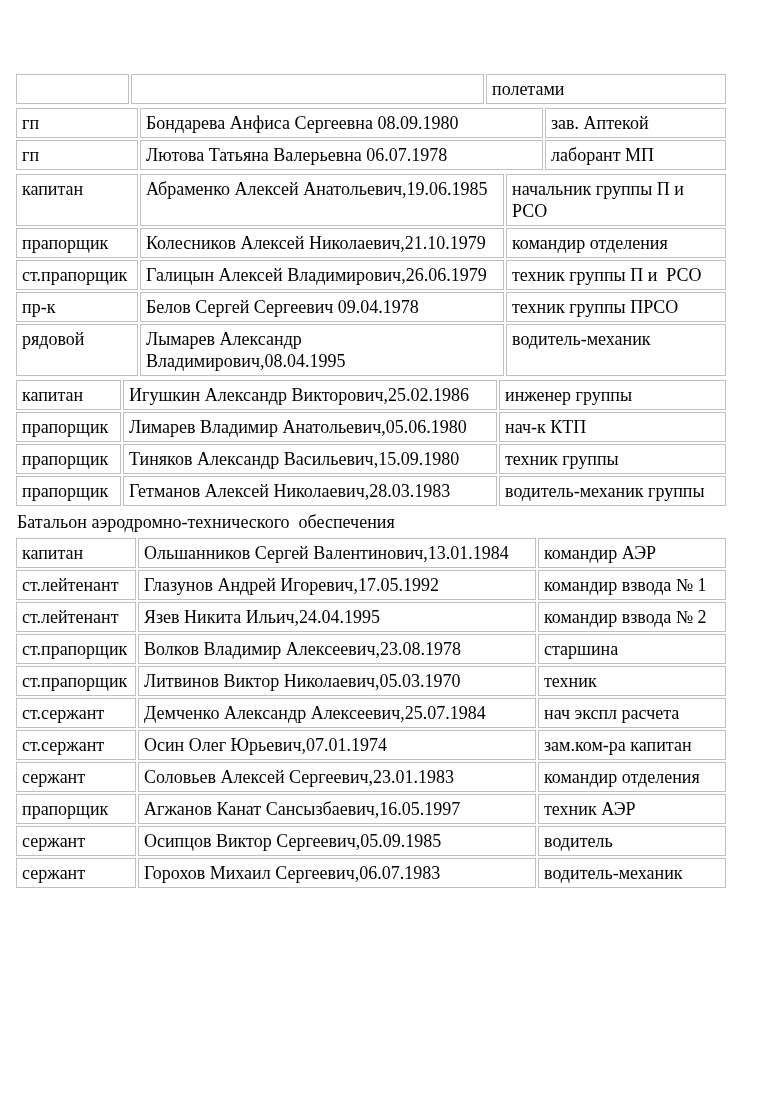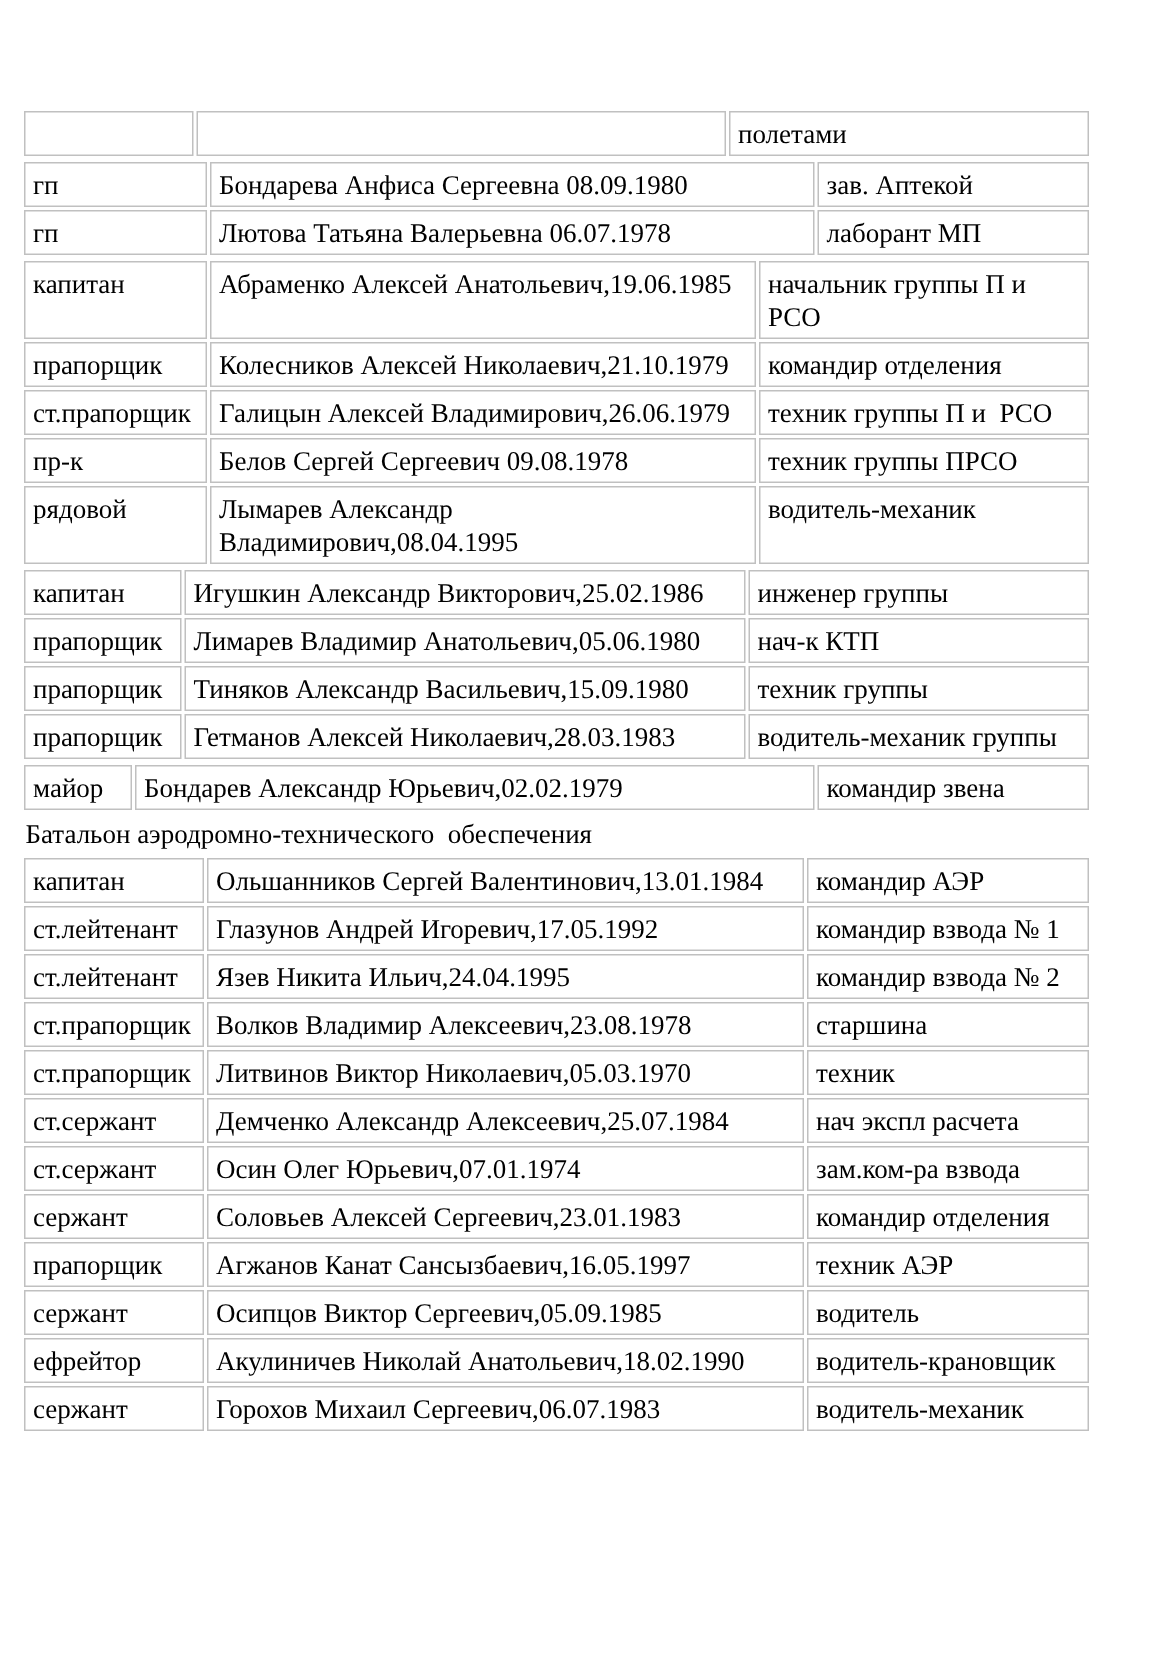--- a/index.html
+++ b/index.html
@@ -106,21 +106,21 @@
           <td>Колесников Алексей Николаевич,21.10.1979</td>
           <td>командир отделения</td>
         </tr>
         <tr>
           <td>ст.прапорщик</td>
           <td>Галицын Алексей Владимирович,26.06.1979</td>
           <td>техник группы П и  РСО</td>
         </tr>
         <tr>
           <td>пр-к</td>
-          <td>Белов Сергей Сергеевич 09.08.1978</td>
+          <td>Белов Сергей Сергеевич 09.04.1978</td>
           <td>техник группы ПРСО</td>
         </tr>
         <tr>
           <td>рядовой</td>
           <td>Лымарев Александр
 Владимирович,08.04.1995</td>
           <td>водитель-механик</td>
         </tr>
       </tbody>
   </table>
@@ -148,34 +148,20 @@
           <td>техник группы</td>
         </tr>
         <tr>
           <td>прапорщик</td>
           <td>Гетманов Алексей Николаевич,28.03.1983</td>
           <td>водитель-механик группы</td>
         </tr>
       </tbody>
   </table>
 
-  <table class="t">
-    <colgroup>
-        <col style="width:72px">
-        <col style="width:453px">
-        <col style="width:181px">
-      </colgroup>
-    <tbody>
-        <tr>
-          <td>майор</td>
-          <td>Бондарев Александр Юрьевич,02.02.1979</td>
-          <td>командир звена</td>
-        </tr>
-      </tbody>
-  </table>
 
   <p class="para">Батальон аэродромно-технического  обеспечения</p>
 
   <table class="t">
     <colgroup>
         <col style="width:120px">
         <col style="width:398px">
         <col style="width:188px">
       </colgroup>
     <tbody>
@@ -205,43 +191,38 @@
           <td>техник</td>
         </tr>
         <tr>
           <td>ст.сержант</td>
           <td>Демченко Александр Алексеевич,25.07.1984</td>
           <td>нач экспл расчета</td>
         </tr>
         <tr>
           <td>ст.сержант</td>
           <td>Осин Олег Юрьевич,07.01.1974</td>
-          <td>зам.ком-ра взвода</td>
+          <td>зам.ком-ра капитан</td>
         </tr>
         <tr>
           <td>сержант</td>
           <td>Соловьев Алексей Сергеевич,23.01.1983</td>
           <td>командир отделения</td>
         </tr>
         <tr>
           <td>прапорщик</td>
           <td>Агжанов Канат Сансызбаевич,16.05.1997</td>
           <td>техник АЭР</td>
         </tr>
         <tr>
           <td>сержант</td>
           <td>Осипцов Виктор Сергеевич,05.09.1985</td>
           <td>водитель</td>
         </tr>
         <tr>
-          <td>ефрейтор</td>
-          <td>Акулиничев Николай Анатольевич,18.02.1990</td>
-          <td>водитель-крановщик</td>
-        </tr>
-        <tr>
           <td>сержант</td>
           <td>Горохов Михаил Сергеевич,06.07.1983</td>
           <td>водитель-механик</td>
         </tr>
       </tbody>
   </table>
 
 </div>
 
 </body></html>

